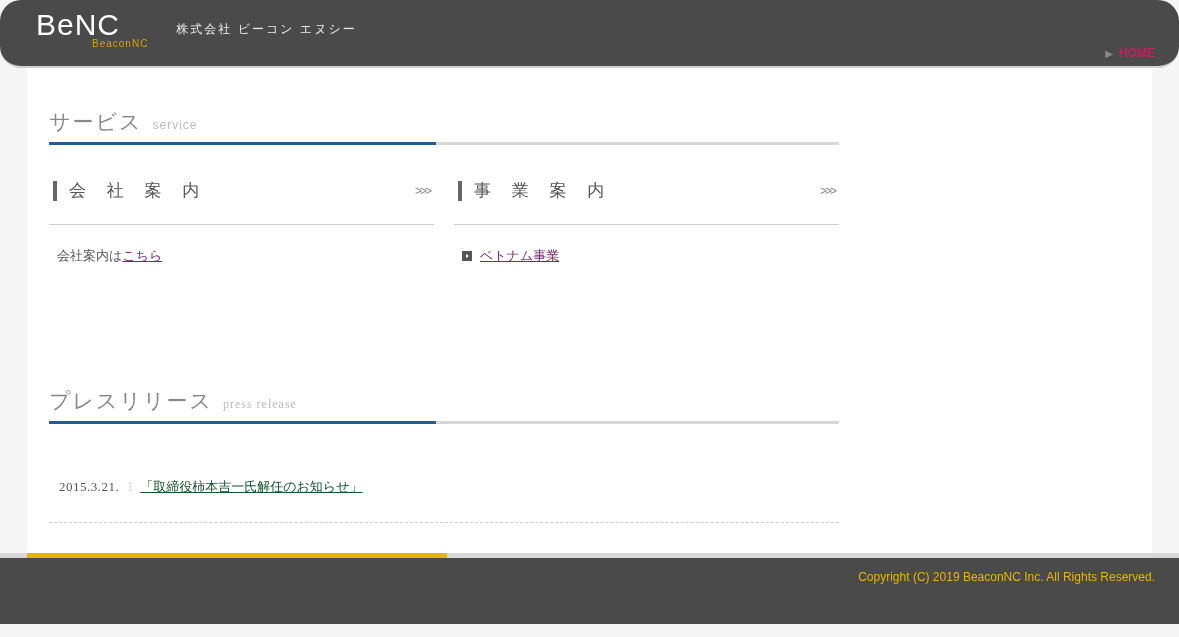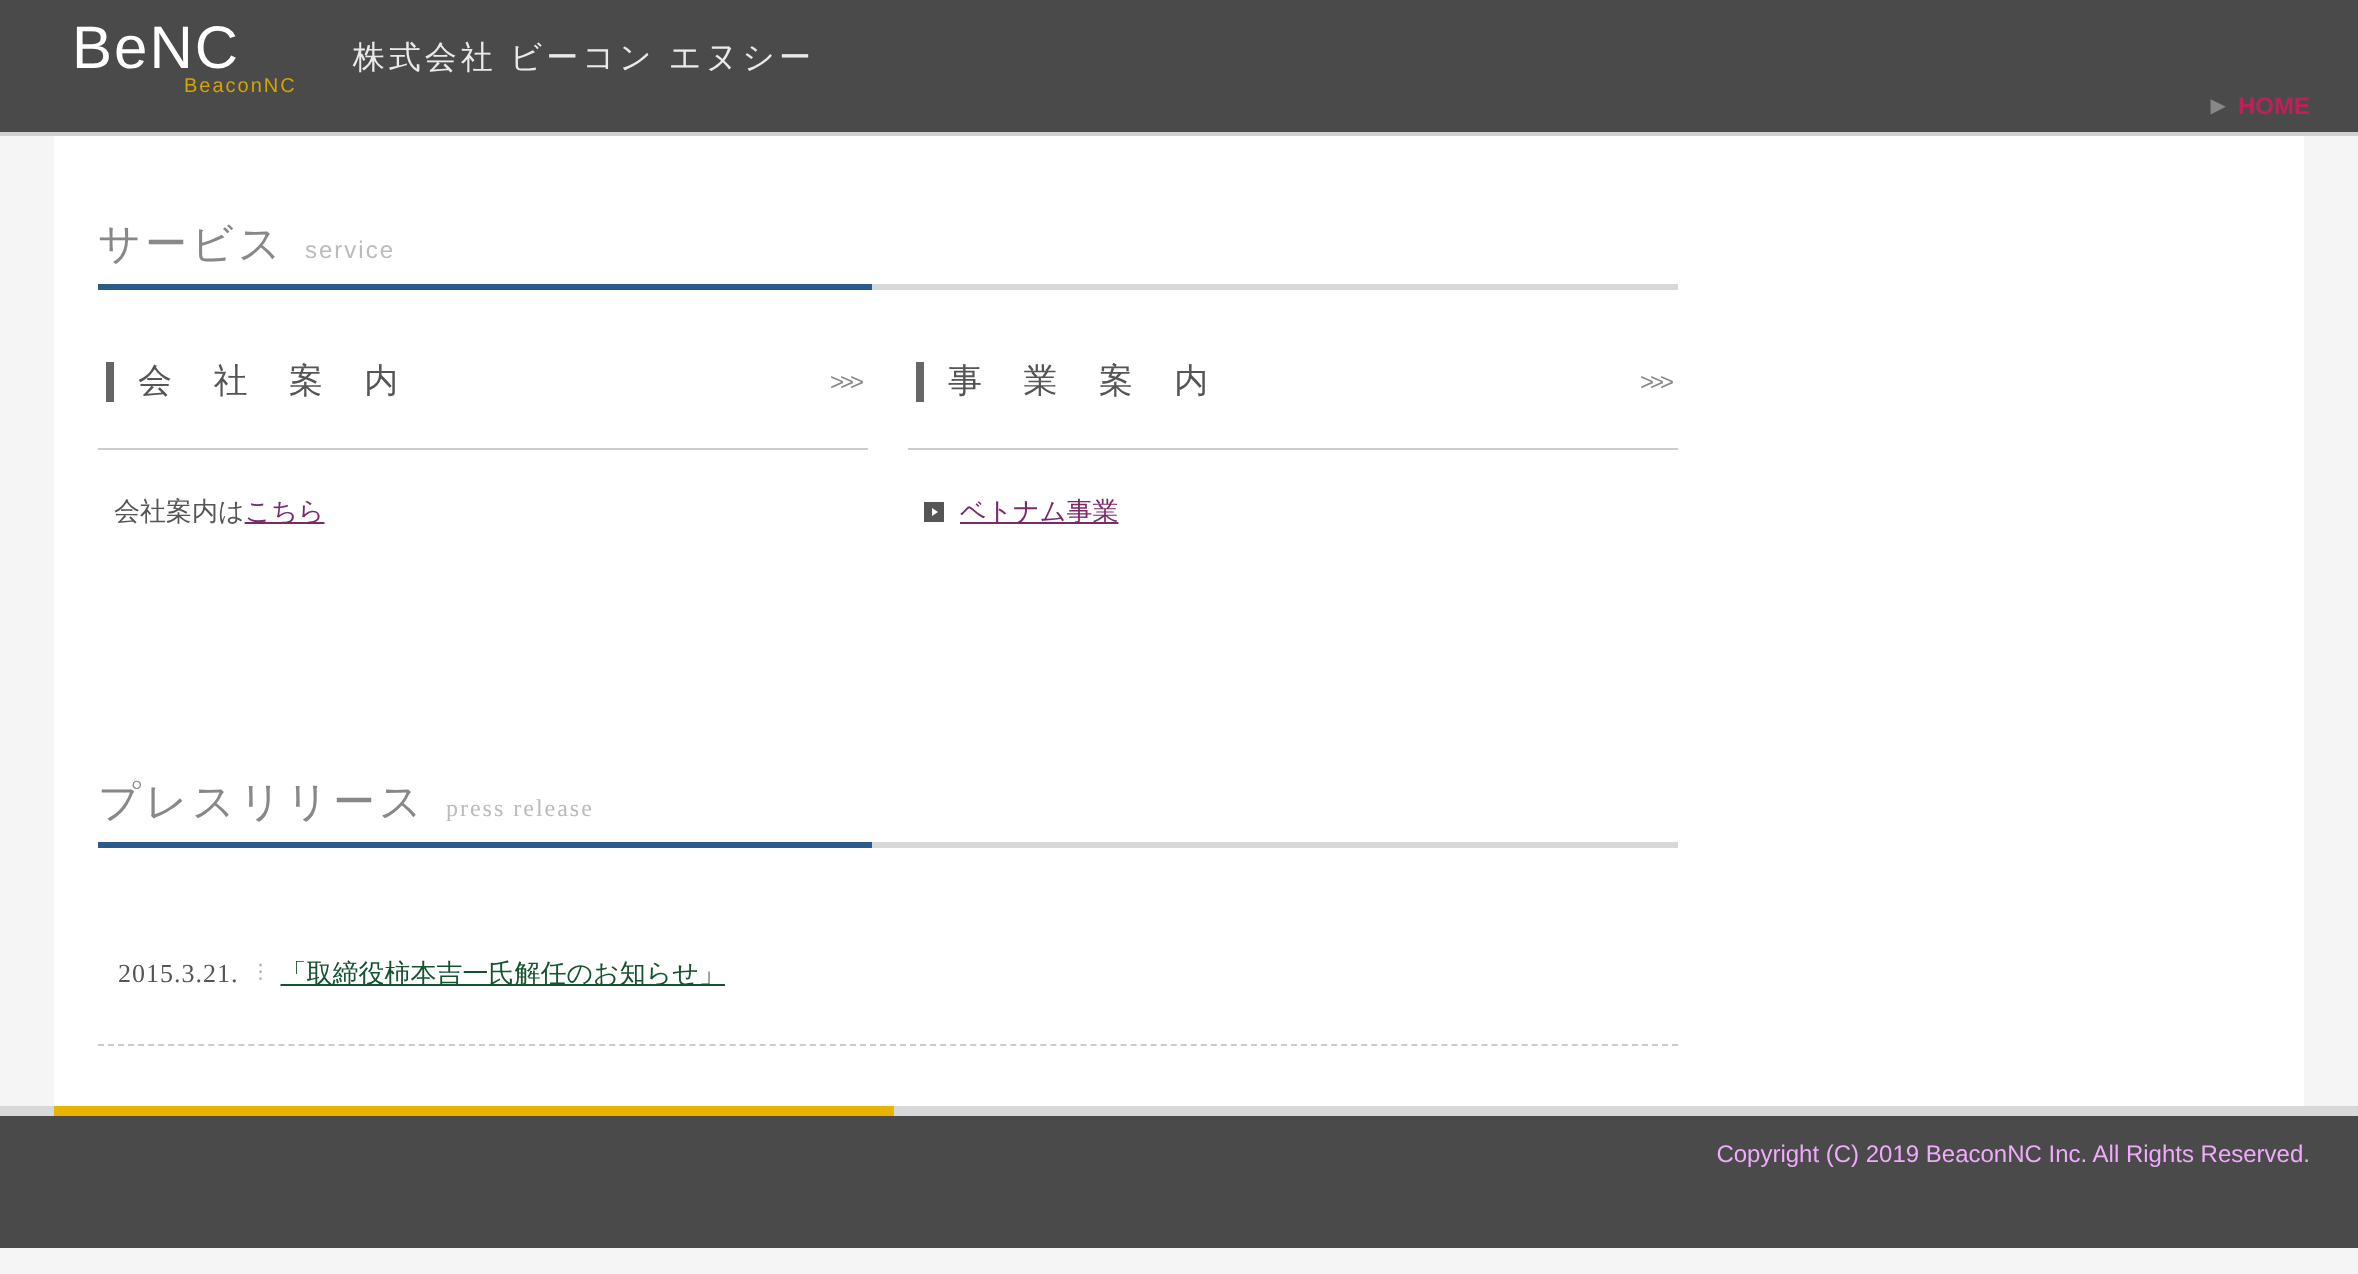--- a/index.html
+++ b/index.html
@@ -6,20 +6,21 @@
   body {
     font-family: "Hiragino Kaku Gothic Pro", "Meiryo", sans-serif;
     background: #f5f5f5;
     width: 1179px;
   }
   .header {
     background: #4a4a4a;
     height: 68px;
     position: relative;
     border-bottom: 2px solid #d0d0d0;
+    border-radius: 21px;
   }
   .logo-area {
     position: absolute;
     left: 36px;
     top: 10px;
     display: flex;
     align-items: center;
   }
   .logo-mark {
     color: #fff;
@@ -30,21 +31,21 @@
   }
   .logo-sub {
     color: #d6a400;
     font-size: 10px;
     letter-spacing: 1px;
     margin-top: -2px;
     margin-left: 56px;
   }
   .company-name {
     color: #eaeaea;
-    font-size: 16px;
+    font-size: 12px;
     margin-left: 28px;
     letter-spacing: 2px;
   }
   .nav-area {
     position: absolute;
     right: 24px;
     bottom: 6px;
     display: flex;
     align-items: center;
     gap: 6px;
@@ -185,21 +186,21 @@
     content: "";
     position: absolute;
     left: 27px;
     top: 0;
     height: 5px;
     width: 420px;
     background: #e8b400;
   }
   .footer {
     background: #4a4a4a;
-    color: #f0abfc;
+    color: #eab308;
     font-size: 12px;
     text-align: right;
     padding: 12px 24px 40px 0;
   }
 </style>
 </head>
 <body>
 
 <div class="header">
   <div class="logo-area">

